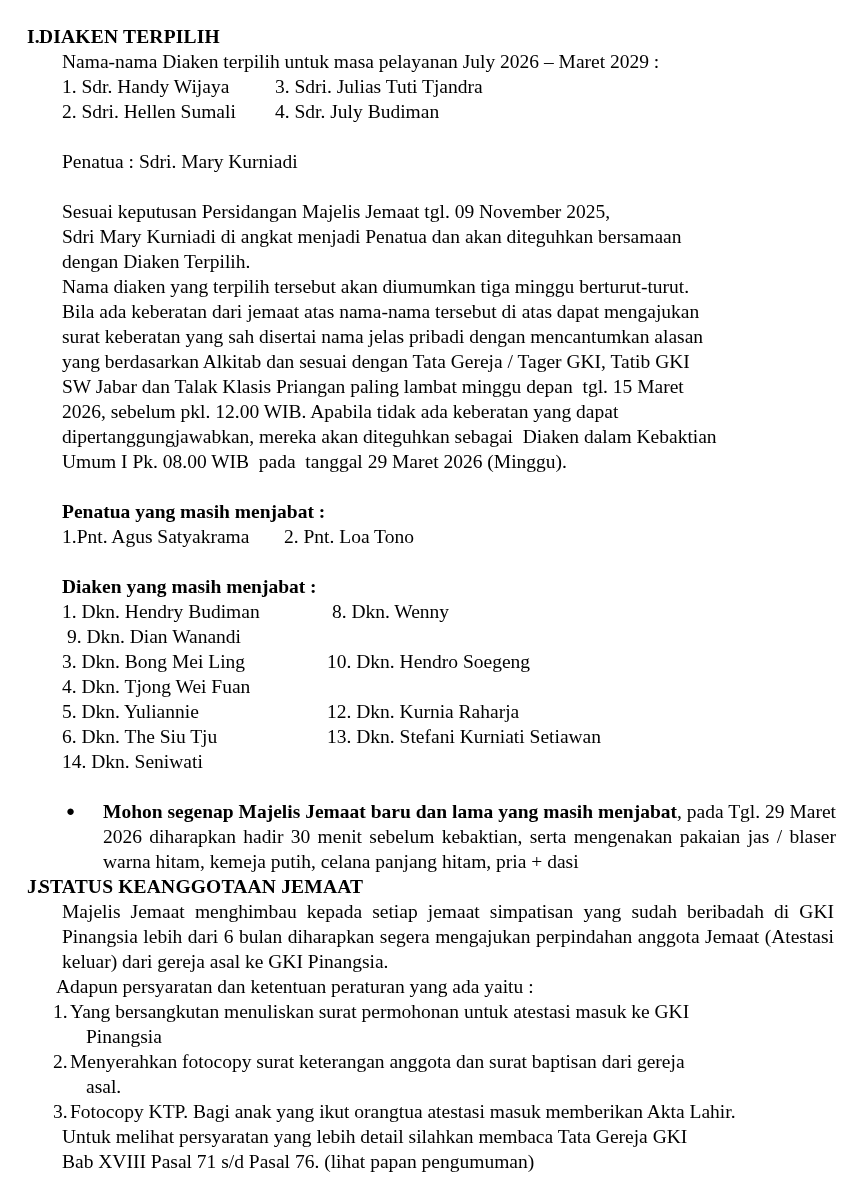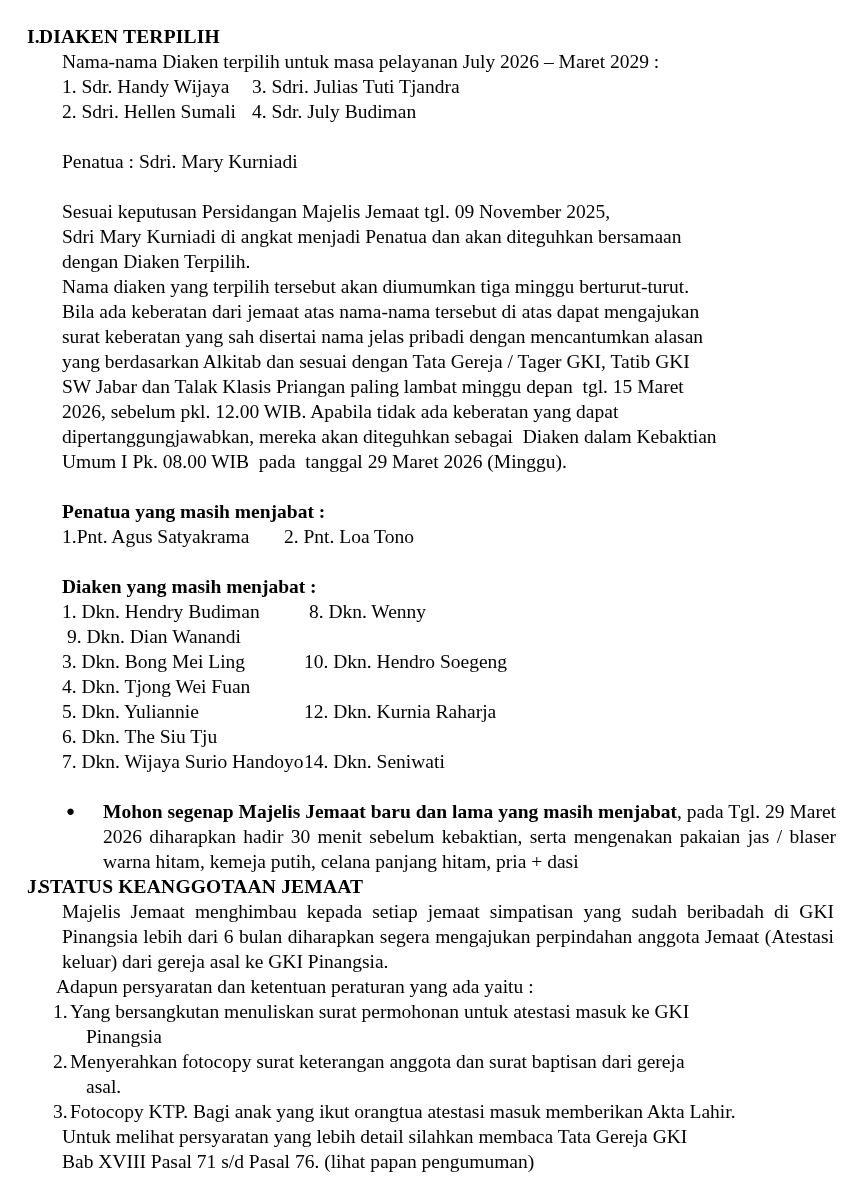--- a/index.html
+++ b/index.html
@@ -54,20 +54,21 @@
     text-align-last: left;
   }
   .spacer-md { height: 25px; }
 
   .bold { font-weight: bold; }
 
   
   .col-row {
     display: flex;
     white-space: pre;
+    gap: 23px;
   }
   .col-a { width: 190px; flex: 0 0 auto; }
   .col-a-wide { width: 242px; flex: 0 0 auto; }
   .col-b { flex: 1 1 auto; }
 
   .pen-row { display: flex; white-space: pre; }
   .pen-a { width: 222px; flex: 0 0 auto; }
 
   
   .bullet-item {
@@ -175,23 +176,23 @@
     </div>
     <div class="col-row">
       <span class="col-a-wide">4. Dkn. Tjong Wei Fuan</span>
     </div>
     <div class="col-row">
       <span class="col-a-wide">5. Dkn. Yuliannie</span>
       <span class="col-b">12. Dkn. Kurnia Raharja</span>
     </div>
     <div class="col-row">
       <span class="col-a-wide">6. Dkn. The Siu Tju</span>
-    </div>
-    <div class="col-row">
-      <span class="col-a-wide">7. Dkn. Wijaya Surio Handoyo</span>
+      <span class="col-b">13. Dkn. Stefani Kurniati Setiawan</span>
+    </div>
+    <div class="col-row">
       <span class="col-b">14. Dkn. Seniwati</span>
     </div>
   </div>
 
   <div class="spacer-md"></div>
 
   <div class="bullet-item">
     <span class="bullet-mark">●</span>
     <span class="bullet-body">
       <span class="bold">Mohon segenap Majelis Jemaat baru dan lama yang masih menjabat</span><span>, pada</span>

